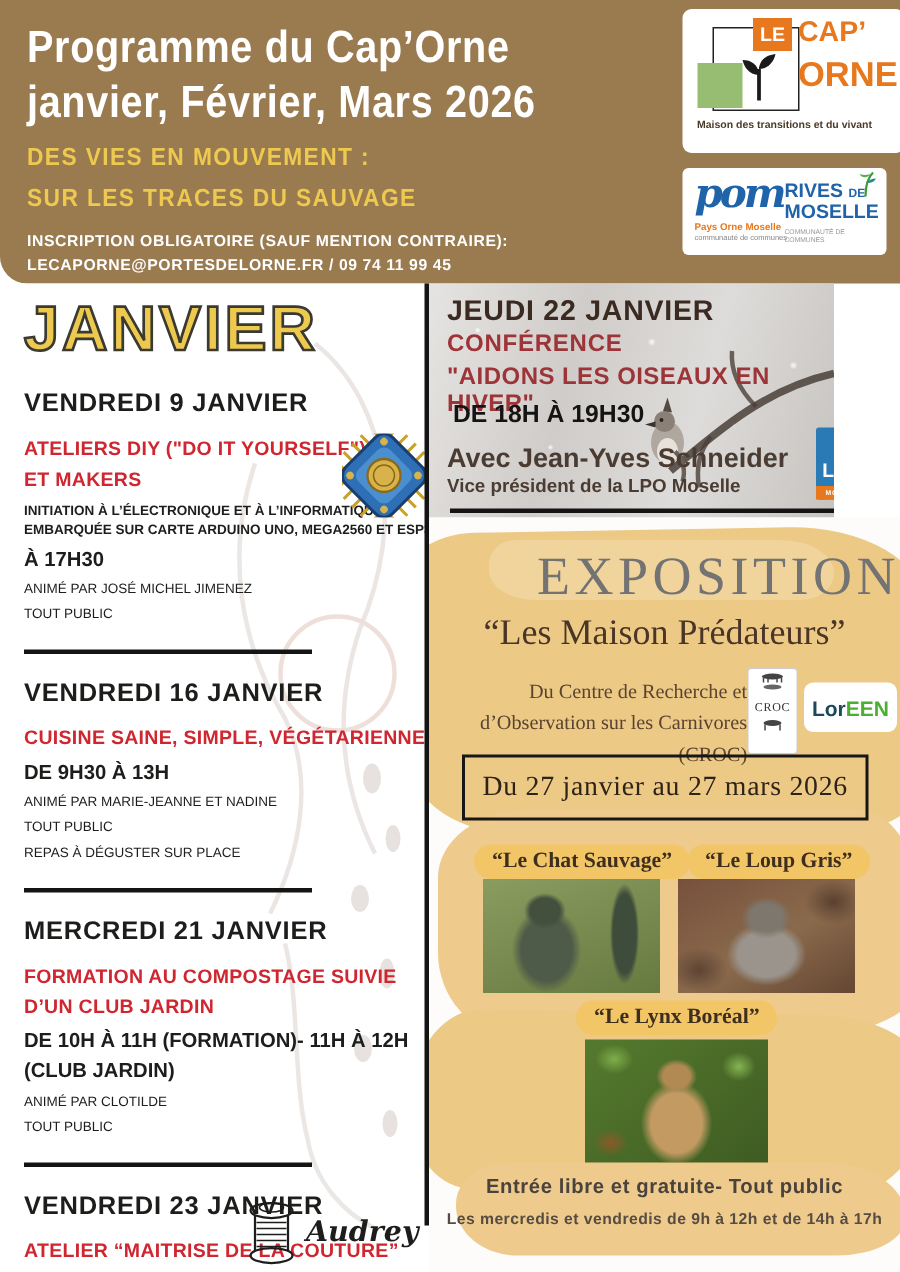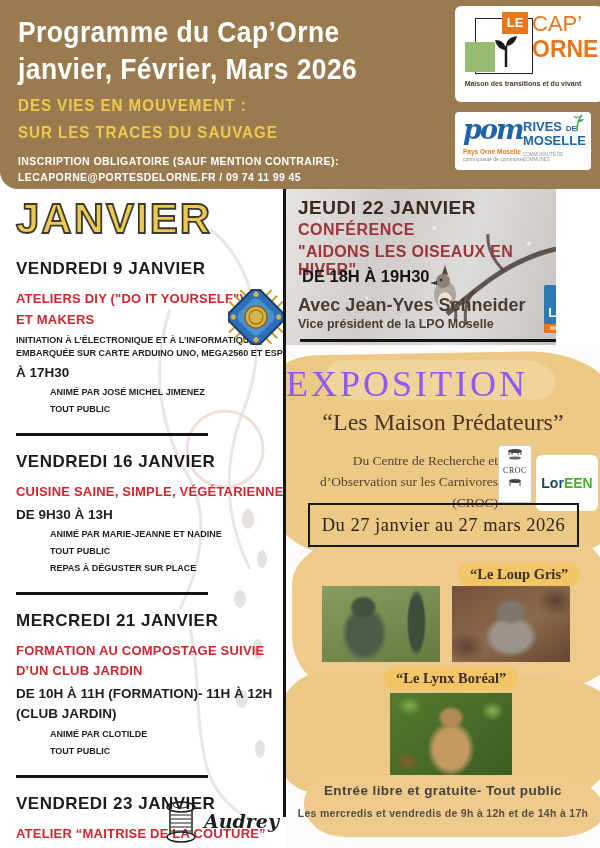--- a/index.html
+++ b/index.html
@@ -19,21 +19,21 @@
               font-size:10.5px; line-height:1.55; letter-spacing:.4px; white-space:nowrap; }
 
   
   .logo-box1 { position:absolute; left:455px; top:6px; width:148px; height:96px;
                background:#fff; border-radius:6px; }
   .lg-frame { position:absolute; left:20px; top:12px; width:58px; height:56px;
               border:1.5px solid #222; }
   .lg-green { position:absolute; left:10px; top:36px; width:30px; height:30px; background:#96bd72; }
   .lg-le { position:absolute; left:47px; top:6px; width:26px; height:22px; background:#e8781e;
            color:#fff; font-weight:bold; font-size:13px; text-align:center; line-height:22px; }
-  .lg-cap { position:absolute; left:77px; top:5px; color:#e8781e; font-weight:normal; font-size:22px;text-align:right; }
+  .lg-cap { position:absolute; left:77px; top:5px; color:#e8781e; font-weight:bold; font-size:19px;text-align:right; }
   .lg-orne { position:absolute; left:77px; top:30px; color:#e8781e; font-weight:bold; font-size:23px; }
   .lg-sprout { position:absolute; left:38px; top:28px; }
   .lg-tag { position:absolute; left:0; top:74px; width:136px; text-align:center;
             color:#4a3a28; font-size:7px; font-weight:bold; }
 
   .logo-box2 { position:absolute; left:455px; top:112px; width:136px; height:58px;
                background:#fff; border-radius:4px; }
   .pom-name { position:absolute; left:8px; top:2px; color:#1f63a8; font-weight:bold;
               font-style:italic; font-size:27px; letter-spacing:-2px; font-family:"DejaVu Serif", serif; }
   .pom-l1 { position:absolute; left:8px; top:36px; color:#e8781e; font-size:6.5px; font-weight:bold; }
@@ -47,21 +47,21 @@
   .left-col { position:absolute; left:0; top:189px; width:283px; height:659px; background:#fff; }
   .sketch { position:absolute; left:0; top:0; width:283px; height:659px; pointer-events:none; }
   .lc-inner { position:relative; padding:6px 0 0 16px; }
   .month-title { font-size:42px; font-weight:800; color:#eec94f; letter-spacing:2px;
                  -webkit-text-stroke:1.8px #3a3a30; }
   .ev-day { font-size:17px; font-weight:bold; color:#1d1d1b; letter-spacing:.5px; margin-top:16px; }
   .ev-title { font-size:13px; font-weight:bold; color:#cf2630; letter-spacing:.2px;
               line-height:1.6; margin-top:10px; white-space:nowrap; }
   .ev-desc { font-size:9px; font-weight:bold; color:#1d1d1b; line-height:1.5; margin-top:3px; white-space:nowrap; }
   .ev-time { font-size:13.5px; font-weight:bold; color:#1d1d1b; line-height:1.5; margin-top:2px; white-space:nowrap; }
-  .ev-meta { font-size:9px; font-weight:bold; color:#1d1d1b; line-height:1.55; margin-top:3px;margin-left:34px; }
+  .ev-meta { font-size:9px; font-weight:normal; color:#1d1d1b; line-height:1.55; margin-top:3px; }
   .divider { width:192px; height:3px; background:#141414; margin:16px 0 0 0; }
   .chip-wrap { position:absolute; left:228px; top:100px; }
   .audrey-wrap { position:absolute; left:160px; top:608px; display:flex; align-items:center; }
   .audrey-name { font-family:"DejaVu Serif", serif; font-style:italic; font-weight:bold;
                  font-size:19px; color:#1d1d1b; margin-left:2px; }
 
   
   .vline { position:absolute; left:283px; top:189px; width:3px; height:628px; background:#141414; }
 
   
@@ -90,30 +90,30 @@
 
   
   .expo { position:absolute; left:286px; top:345px; width:314px; height:503px; background:#fdfcfa; overflow:hidden; }
   .brush { position:absolute; background:#ecc985; }
   .b1 { left:-18px; top:8px; width:350px; height:200px; border-radius:50px 90px 40px 70px / 35px 55px 45px 60px; transform:rotate(-1deg); }
   .b2 { left:6px; top:195px; width:320px; height:150px; border-radius:60px 40px 70px 50px / 45px 60px 35px 55px; background:#eecb8c; }
   .b3 { left:-10px; top:330px; width:340px; height:120px; border-radius:45px 70px 55px 40px / 55px 40px 60px 45px; transform:rotate(1deg); }
   .b4 { left:18px; top:430px; width:300px; height:62px; border-radius:40px 60px 50px 45px / 30px 40px 28px 36px; background:#eecb8c; }
   .b5 { left:40px; top:15px; width:230px; height:40px; border-radius:20px 40px 25px 35px / 18px 25px 20px 22px; background:#f0d49b; }
 
-  .expo-title { position:absolute; left:0; top:18px; width:314px; text-align:left;
-                font-family:"Liberation Serif", serif; font-size:36px; color:#8b5cf6; letter-spacing:3px; }
+  .expo-title { position:absolute; left:0; top:18px; width:314px; text-align:right;
+                font-family:"Liberation Serif", serif; font-size:36px; color:#737373; letter-spacing:3px; }
   .expo-sub { position:absolute; left:0; top:64px; width:314px; text-align:center;
               font-family:"Liberation Serif", serif; font-size:24px; color:#4a3526; }
   .expo-src { position:absolute; left:34px; top:106px; font-family:"Liberation Serif", serif;
               font-size:13.5px; color:#5a4330; line-height:1.55;text-align:right; }
   .croc-box { position:absolute; left:212px; top:100px; width:34px; height:58px; background:#fff;
               border:1px solid #ccc; border-radius:3px; text-align:center; overflow:hidden; }
   .croc-label { font-family:"Liberation Serif", serif; font-size:8px; color:#333; letter-spacing:.5px; }
-  .loreen-box { position:absolute; left:250px; top:110px; width:62px; height:56px; background:#fff;
+  .loreen-box { position:absolute; left:250px; top:110px; width:62px; height:33px; background:#fff;
                 border-radius:6px; display:flex; align-items:center; justify-content:center; }
   .loreen-lor { font-weight:800; font-size:14px; color:#1c4a5a; }
   .loreen-een { font-weight:800; font-size:14px; color:#4caf32; }
 
   .dates-box { position:absolute; left:22px; top:158px; width:271px; height:44px;
                border:2.5px solid #171717; display:flex; align-items:center; justify-content:center; }
   .dates-text { font-family:"Liberation Serif", serif; font-size:18.5px; color:#2e2318; letter-spacing:.5px; }
 
   .pill { position:absolute; background:#f2c566; border-radius:16px; padding:3px 12px;
           font-family:"Liberation Serif", serif; font-weight:bold; font-size:14.5px; color:#3e2e1e; white-space:nowrap; }
@@ -365,20 +365,21 @@
 
     <div class="loreen-box">
       <span class="loreen-lor">Lor</span>
         <span class="loreen-een">EEN</span>
     </div>
 
     <div class="dates-box">
       <span class="dates-text">Du 27 janvier au 27 mars 2026</span>
     </div>
 
+    <div class="pill pill1">“Le Chat Sauvage”</div>
     <div class="pill pill2">“Le Loup Gris”</div>
     <div class="photo photo-chat"></div>
     <div class="photo photo-loup"></div>
     <div class="pill pill3">“Le Lynx Boréal”</div>
     <div class="photo photo-lynx"></div>
 
     <div class="expo-f1">Entrée libre et gratuite- Tout public</div>
     <div class="expo-f2">Les mercredis et vendredis de 9h à 12h et de 14h à 17h</div>
   </div>
 

